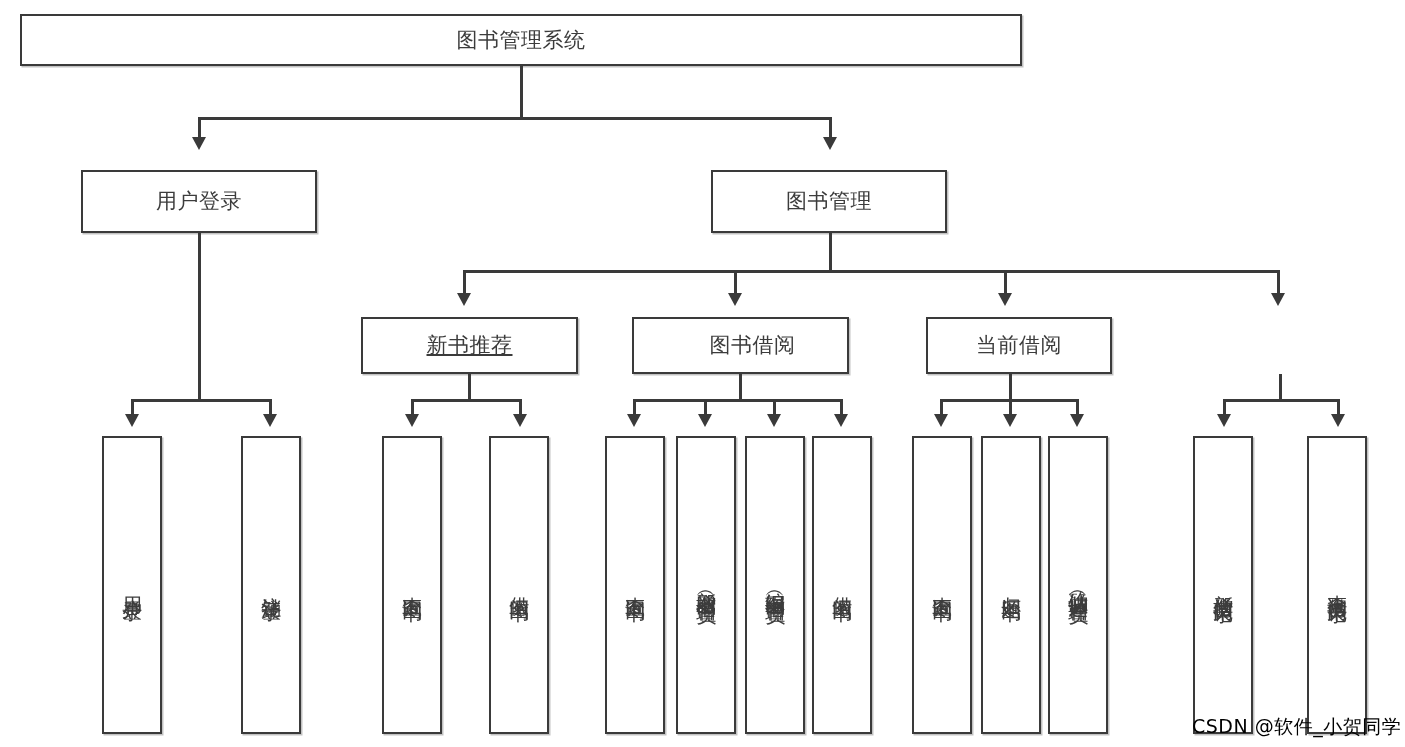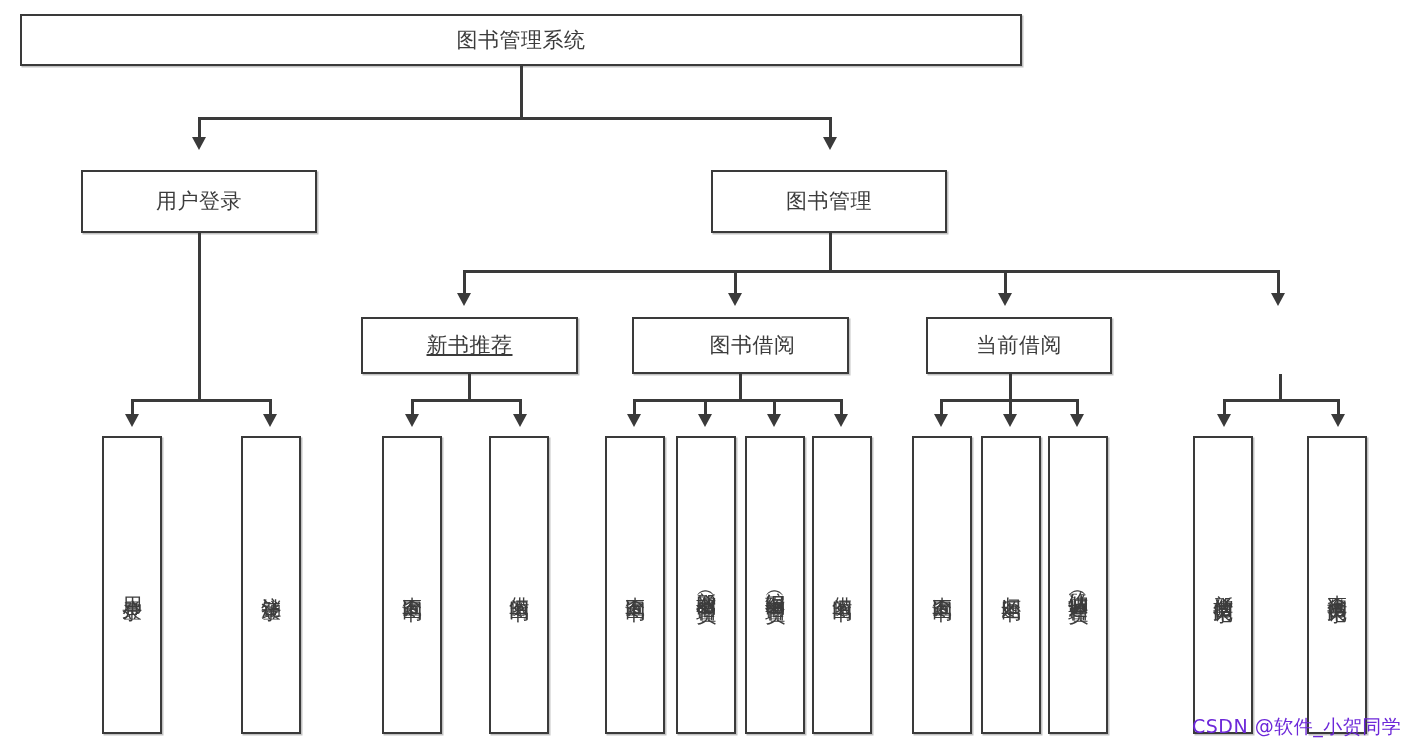--- a/index.html
+++ b/index.html
@@ -52,21 +52,21 @@
     width:0;height:0;
     border-left:7px solid transparent;
     border-right:7px solid transparent;
     border-top:13px solid #3a3a3a;
   }
 
   
   #watermark{
     position:absolute;
     font-size:19px;
-    color:#6d28d9;
+    color:#000000;
     white-space:nowrap;
     letter-spacing:.5px;
     pointer-events:none;
   }
 </style>
 </head>
 <body>
 
 <div id="canvas">
 

